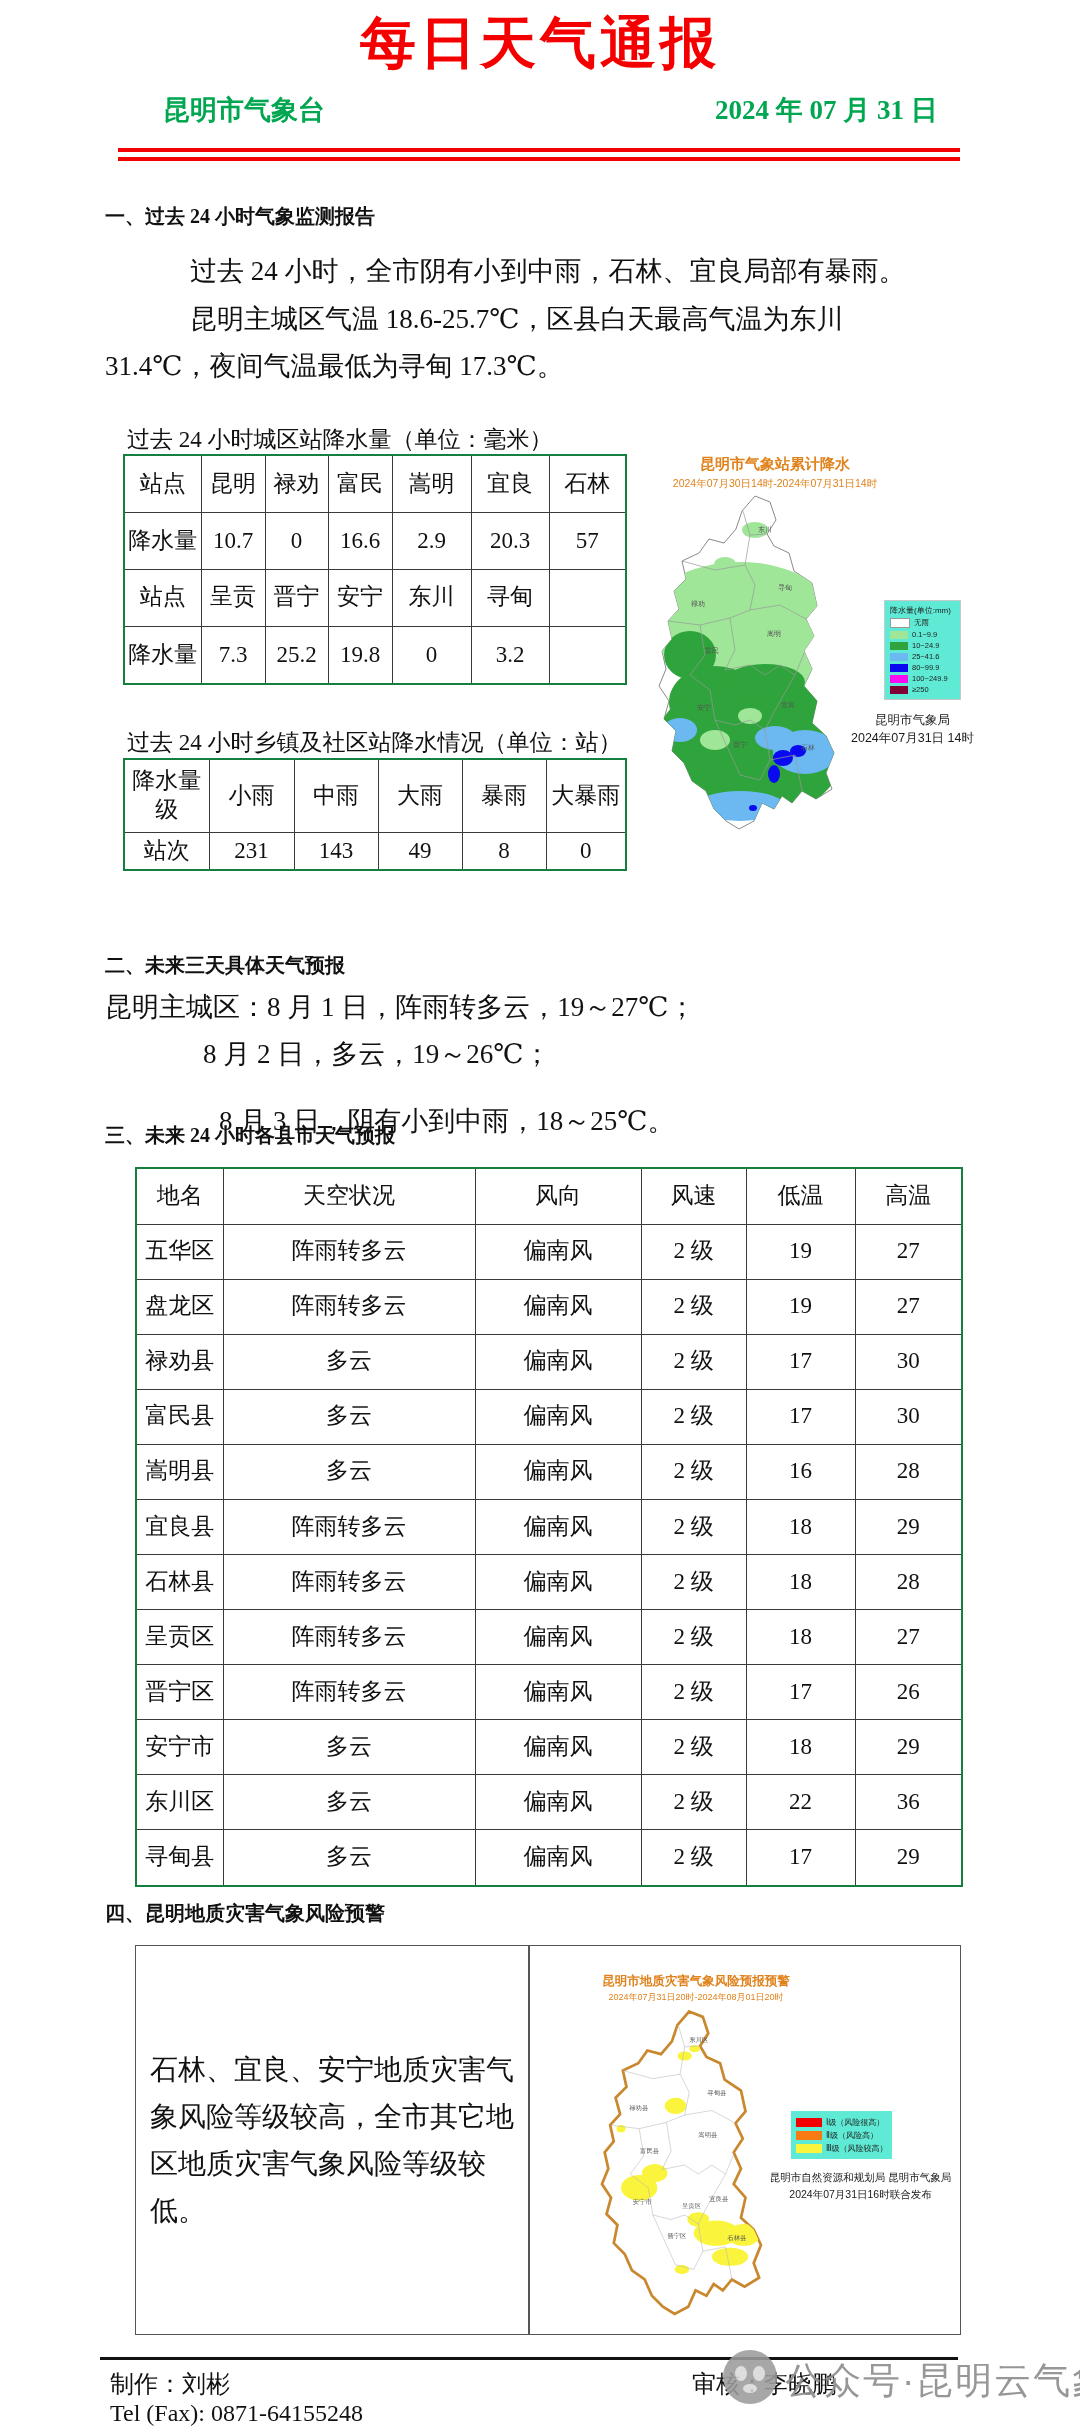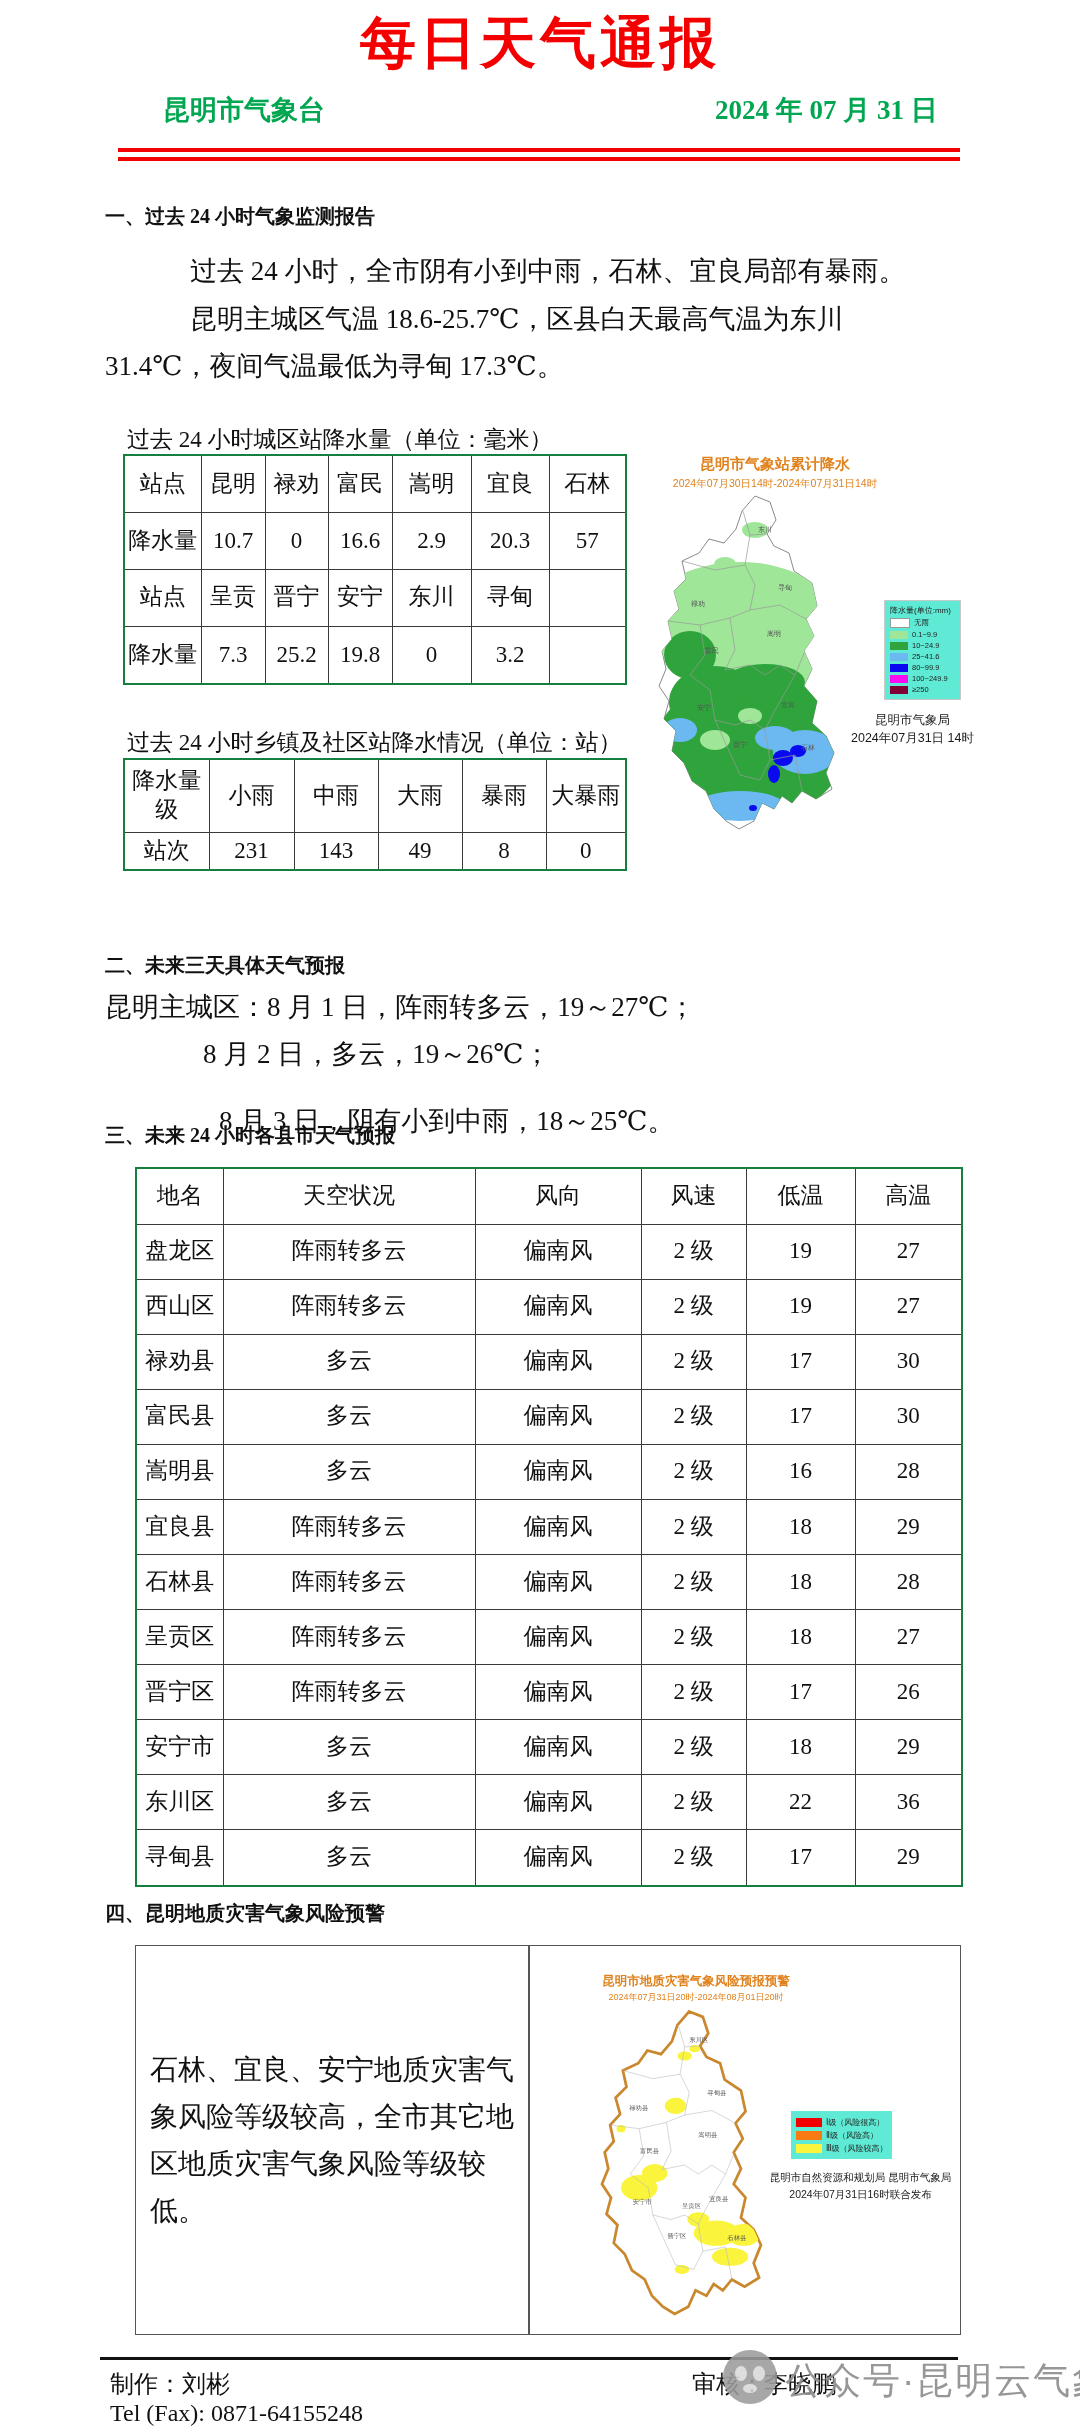--- a/index.html
+++ b/index.html
@@ -257,29 +257,29 @@
     <tbody id="t3-body">
         <tr>
           <td style="font-weight: normal;">地名</td>
           <td style="font-weight: normal;">天空状况</td>
           <td style="font-weight: normal;">风向</td>
           <td style="font-weight: normal;">风速</td>
           <td style="font-weight: normal;">低温</td>
           <td style="font-weight: normal;">高温</td>
         </tr>
         <tr>
-          <td>盘龙区</td>
+          <td>五华区</td>
           <td>阵雨转多云</td>
           <td>偏南风</td>
           <td>2 级</td>
           <td>19</td>
           <td>27</td>
         </tr>
         <tr>
-          <td>西山区</td>
+          <td>盘龙区</td>
           <td>阵雨转多云</td>
           <td>偏南风</td>
           <td>2 级</td>
           <td>19</td>
           <td>27</td>
         </tr>
         <tr>
           <td>禄劝县</td>
           <td>多云</td>
           <td>偏南风</td>

